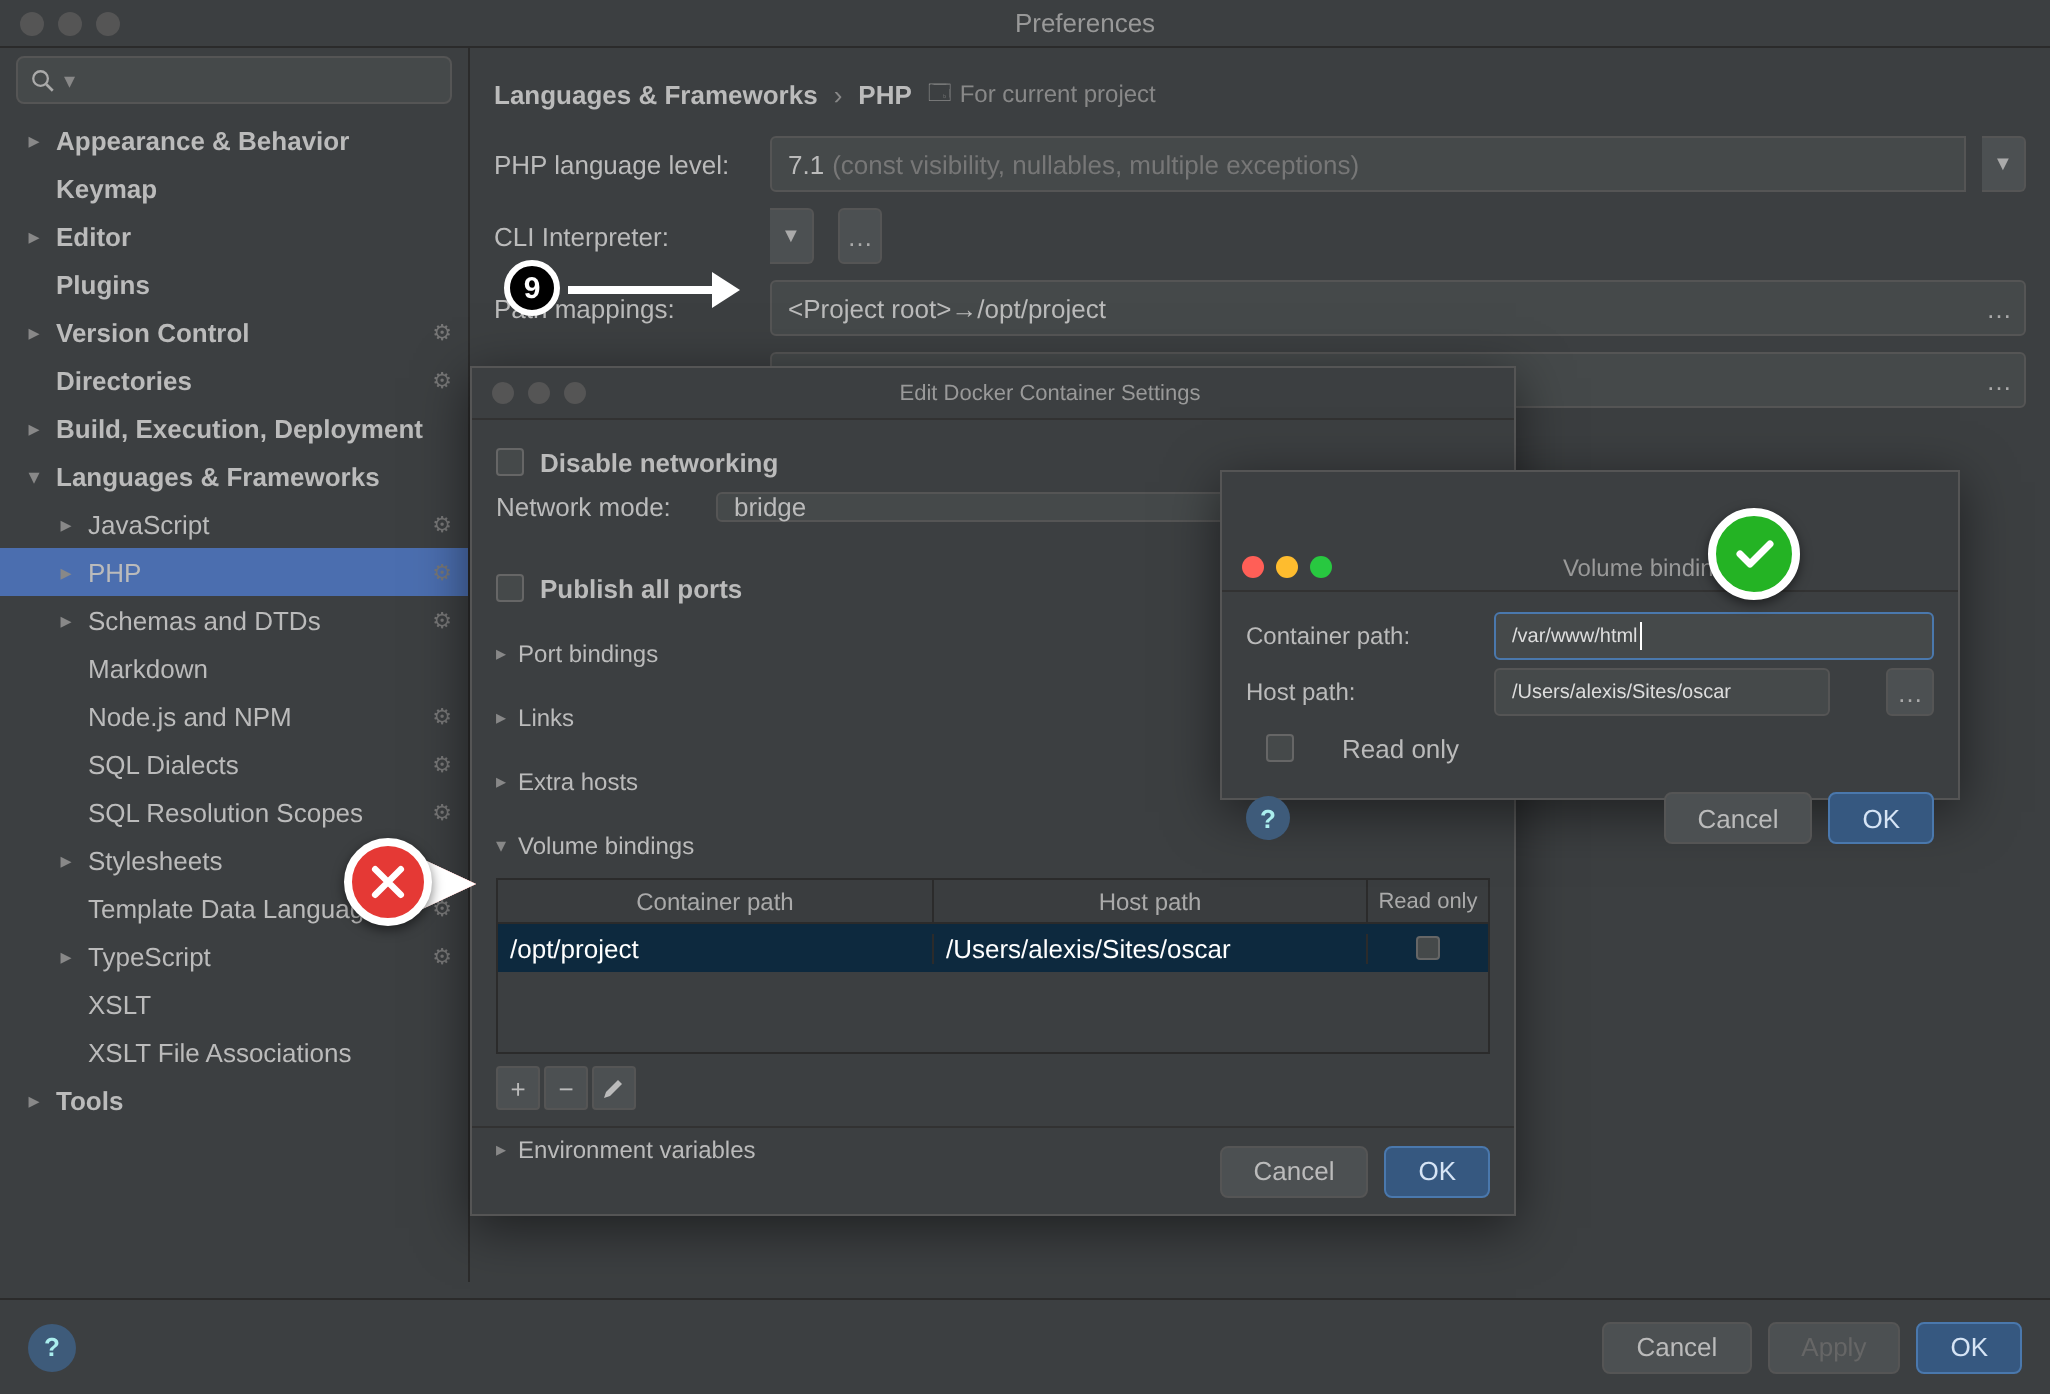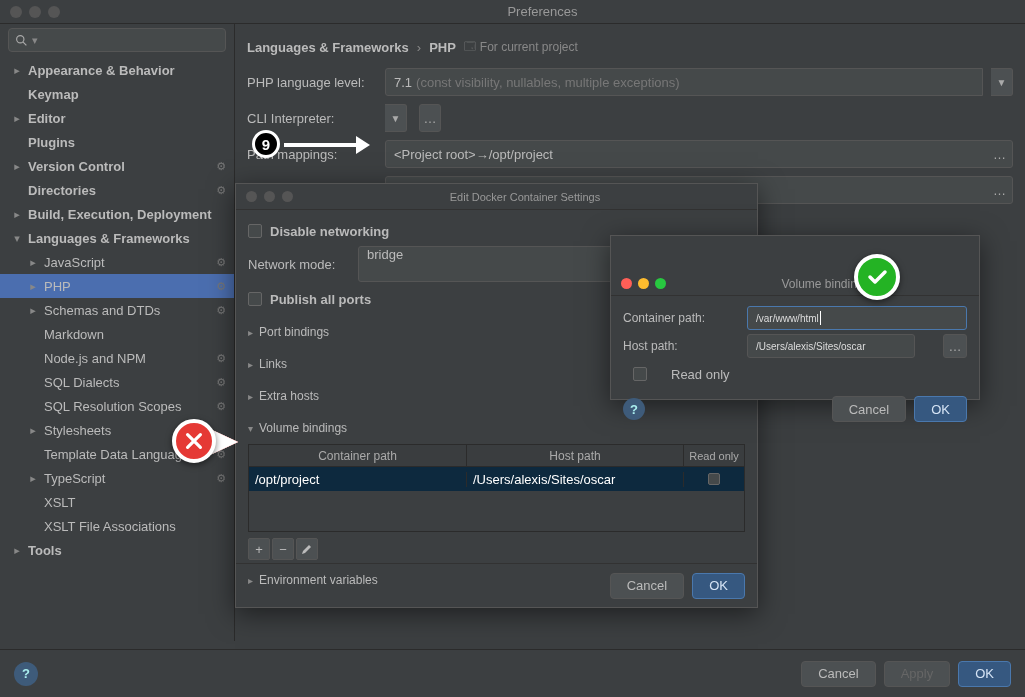--- a/index.html
+++ b/index.html
@@ -45,21 +45,21 @@
 
 .modal1 { position: absolute; left: 235px; top: 183px; width: 523px; height: 425px; background: #3c3f41; border: 1px solid #555; box-shadow: 0 6px 25px rgba(0,0,0,0.5); }
 .modal1 .titlebar2 { height: 26px; display: flex; align-items: center; background: #3c3f41; border-bottom: 1px solid #323232; }
 .traffic2 { display: flex; gap: 7px; padding-left: 10px; }
 .traffic2 span { width: 11px; height: 11px; border-radius: 50%; background: #555; }
 .modal1 .t { flex: 1; text-align: center; color: #999; font-size: 11px; }
 .modal-body { padding: 8px 12px; }
 .chk-row { display: flex; align-items: center; height: 26px; gap: 8px; }
 .chk { width: 14px; height: 14px; border: 1px solid #666; background: #45494a; border-radius: 2px; }
 .nm-row { display: flex; align-items: center; gap: 10px; margin-top: 2px; }
-.nm-input { flex: 1; height: 36px; background: #45494a; border: 1px solid #555; border-radius: 3px; padding: 0 8px; color: #bbb; display:flex; }
+.nm-input { flex: 1; height: 15px; background: #45494a; border: 1px solid #555; border-radius: 3px; padding: 0 8px; color: #bbb; display:flex; align-items:center; }
 .sec { margin-top: 8px; }
 .sec-head { height: 24px; display: flex; align-items: center; gap: 6px; color: #bbb; font-size: 12px; }
 .sec-head .tri { font-size: 10px; color: #888; }
 .table { margin-top: 4px; border: 1px solid #2b2b2b; }
 .thead { display: flex; background: #3a3d3f; border-bottom: 1px solid #2b2b2b; height: 22px; font-size: 12px; color:#aaa; }
 .th1 { width: 218px; border-right: 1px solid #2b2b2b; text-align: center; line-height: 22px; }
 .th2 { flex: 1; border-right: 1px solid #2b2b2b; text-align: center; line-height: 22px; }
 .th3 { width: 60px; text-align: center; line-height: 22px; font-size:11px; }
 .trow { display: flex; height: 24px; background: #0d293e; color: #fff; align-items:center; }
 .td1 { width: 218px; padding-left: 6px; border-right: 1px solid #2b2b2b; }
@@ -287,21 +287,21 @@
     <div class="chk-row">
       <div class="chk"></div>
       <span style="font-weight:600">Disable networking</span>
     </div>
     <div class="nm-row">
       <span style="width:100px">Network mode:</span>
       <div class="nm-input">
           <span>bridge</span>
         </div>
     </div>
-    <div class="chk-row" style="margin-top:4px">
+    <div class="chk-row" style="margin-top:20px">
       <div class="chk"></div>
       <span style="font-weight:600">Publish all ports</span>
     </div>
     <div class="sec">
         <div class="sec-head">
           <span class="tri">▸</span>
           <span>Port bindings</span>
         </div>
       </div>
     <div class="sec">

